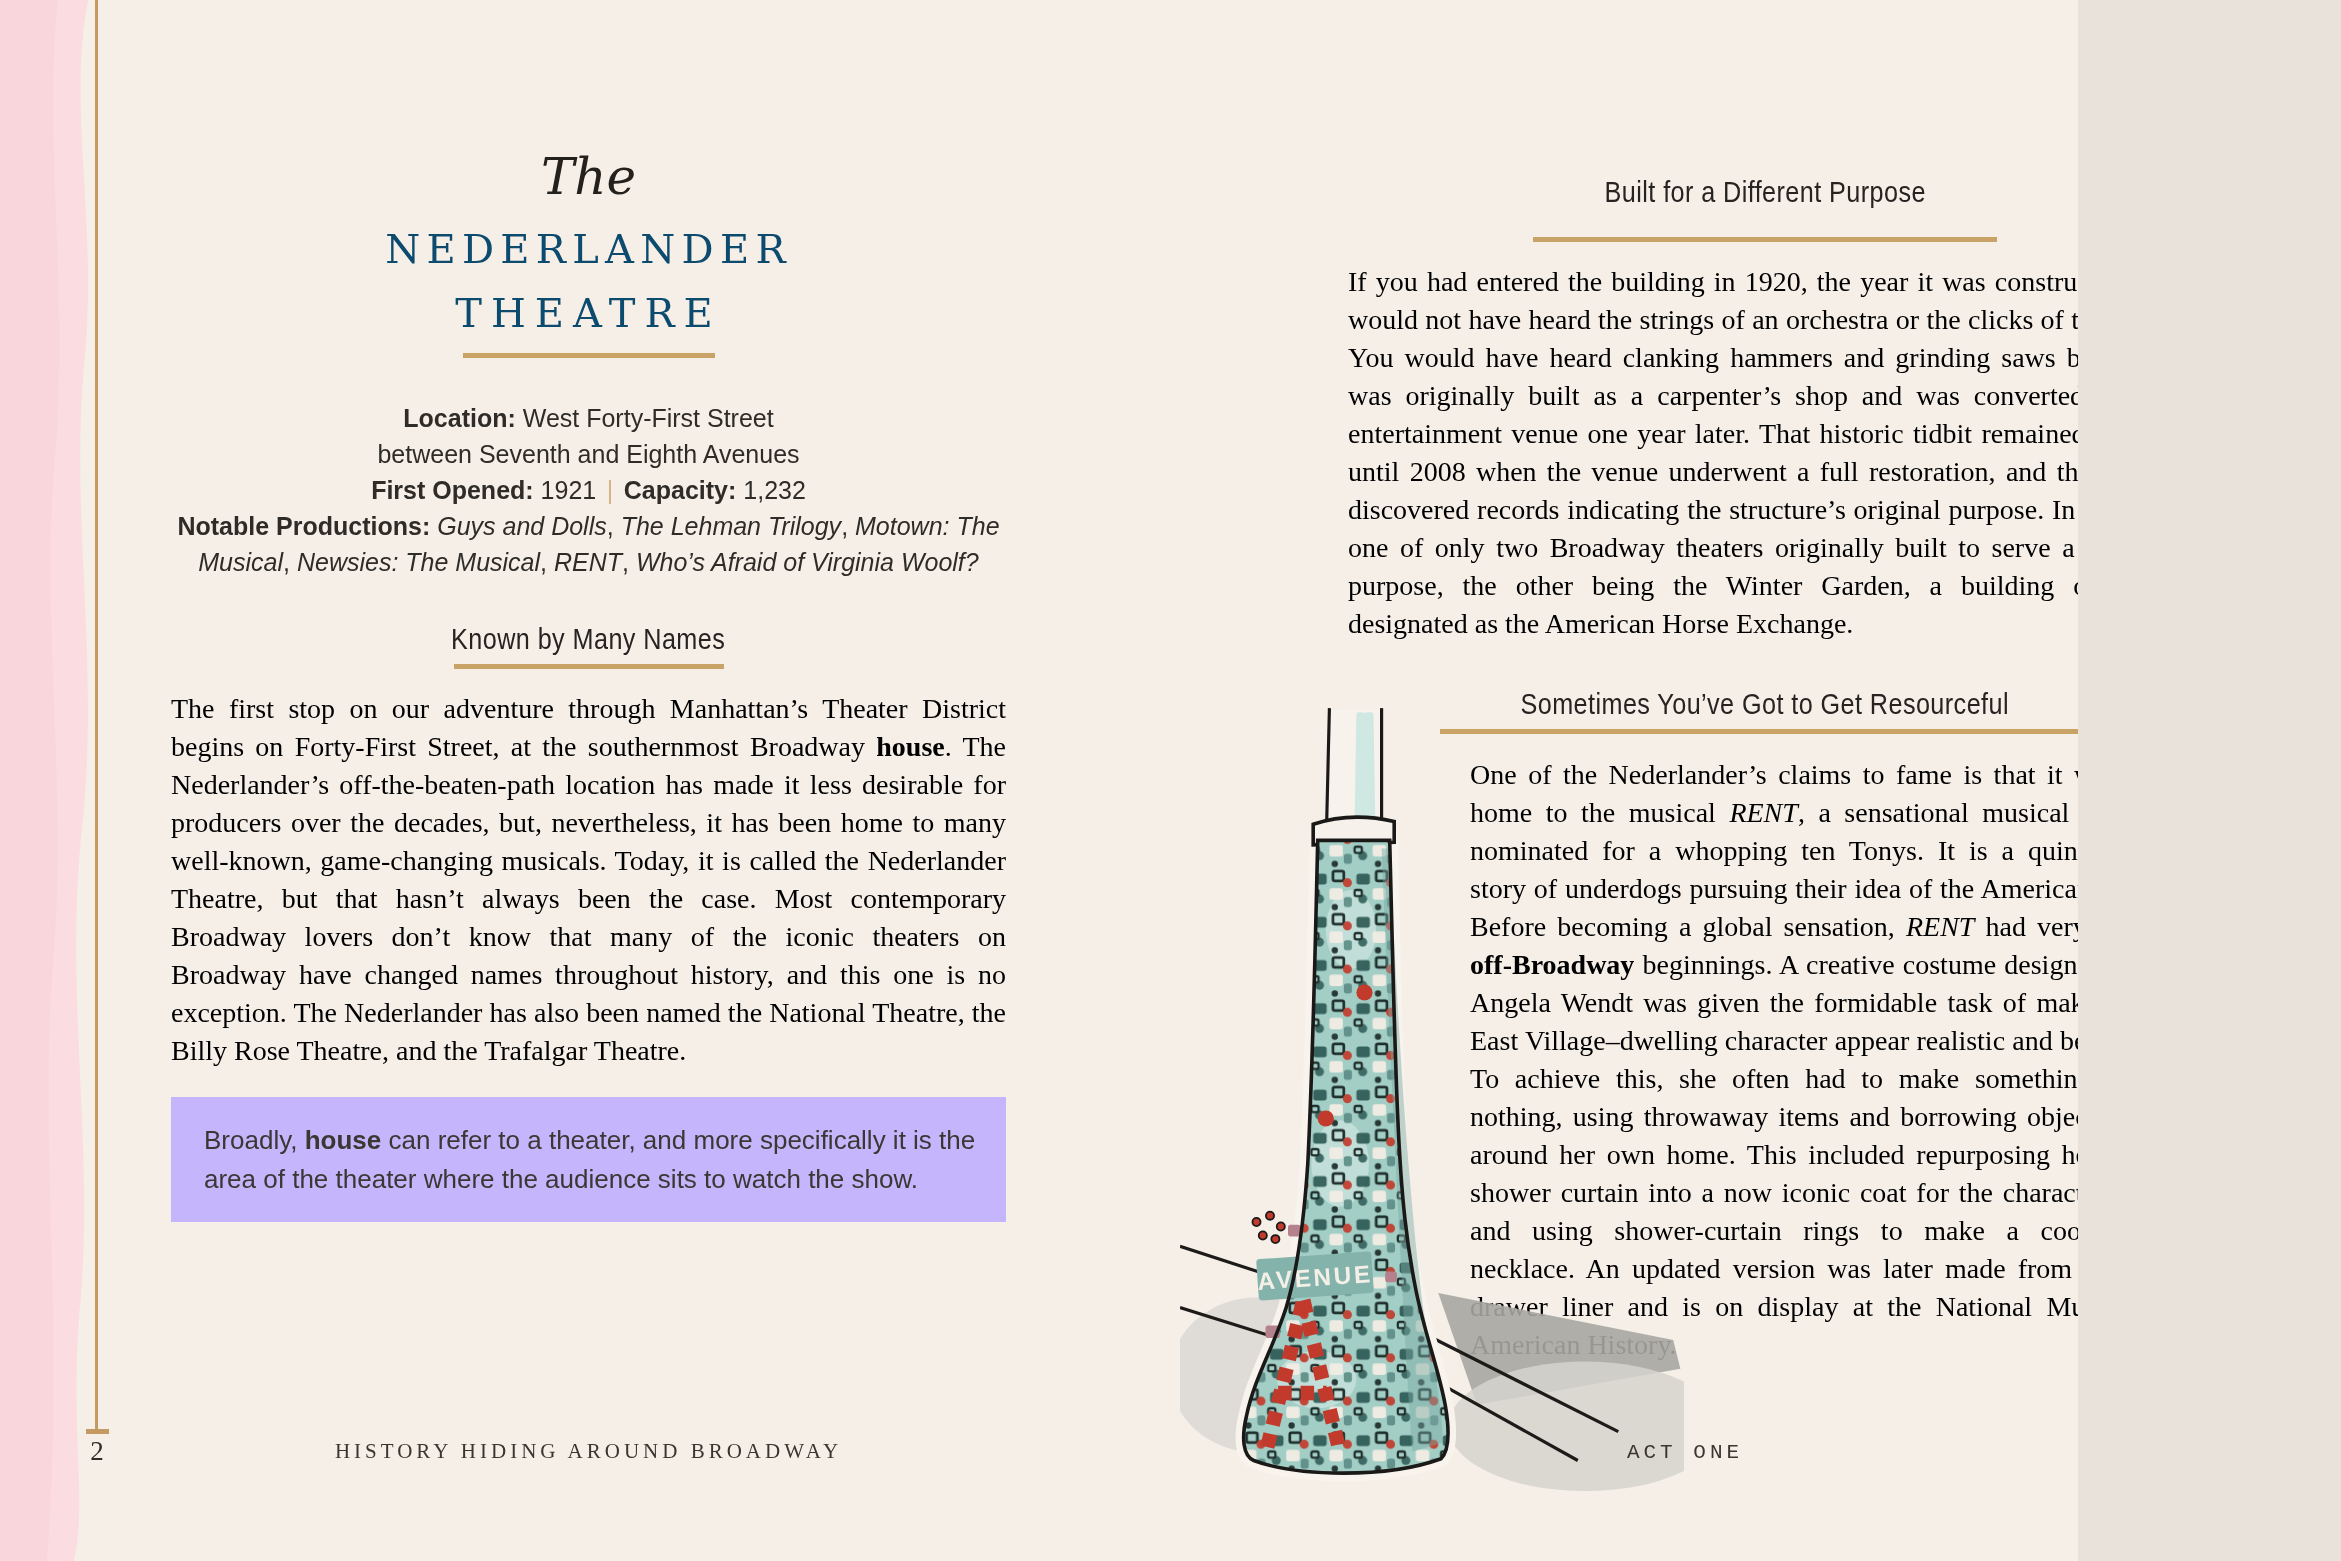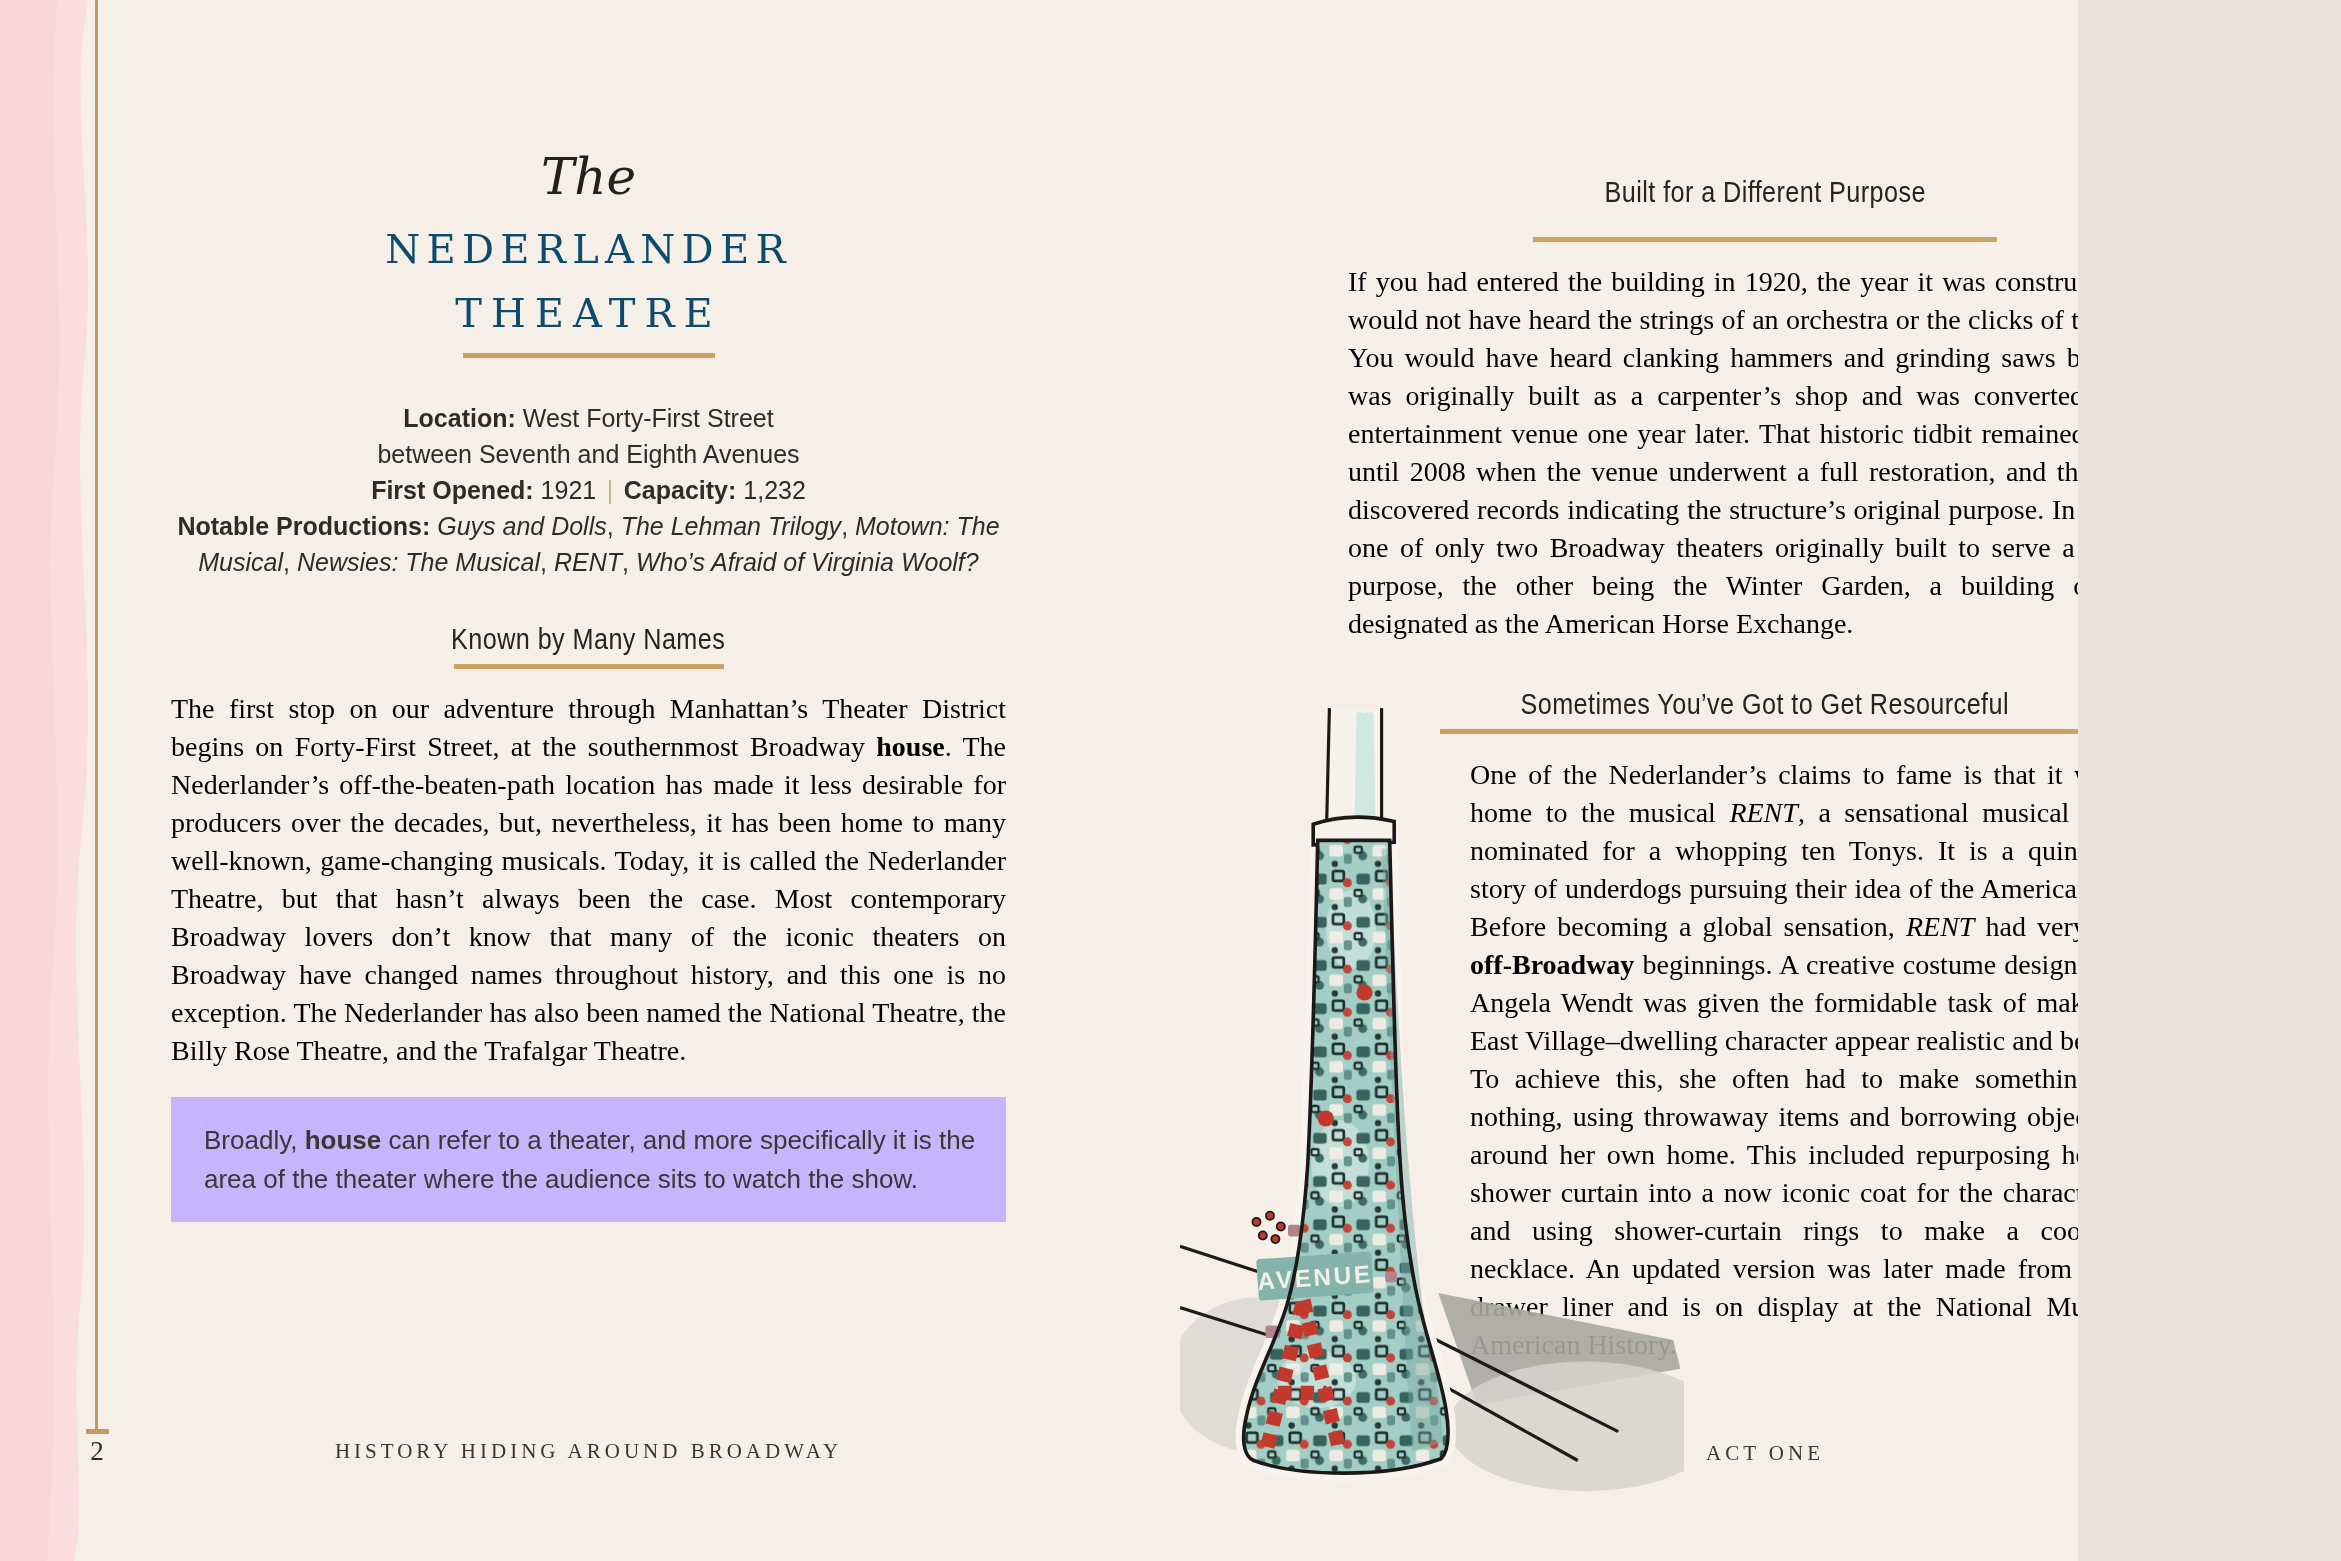--- a/index.html
+++ b/index.html
@@ -54,21 +54,21 @@
   .para.indent-left{margin-left:122px;}
   
   .callout{margin-top:27px;background:#c4b5fd;padding:23.4px 23.4px 23.4px 33px;
     font-family:"Liberation Sans","DejaVu Sans",sans-serif;
     font-size:26px;line-height:39px;color:#3b3733;}
   .callout b{font-weight:700;}
   
   .footer-text{position:absolute;top:1439px;text-align:center;
     font-size:21px;letter-spacing:4px;color:#3a362f;}
   .footer-text.left{left:171px;width:835px;}
-  .footer-text.right{left:1348px;width:834px;top:1441px;}
+  .footer-text.right{left:1268px;width:834px;top:1441px;font-family:Liberation Mono, monospace;}
   .pagenum{position:absolute;width:36px;text-align:center;font-size:27px;color:#2f2c28;}
   .pagenum.left{left:79px;top:1436px;}
   .pagenum.right{left:2227px;top:1440px;}
   
   .illo{position:absolute;left:1180px;top:695px;width:504px;height:847px;}
   .illo svg{display:block;width:100%;height:100%;}
   .avenue-text{font-family:"Liberation Sans","DejaVu Sans",sans-serif;
     font-weight:700;font-size:27px;letter-spacing:3px;fill:#f4efe7;}
 </style>
 </head>

